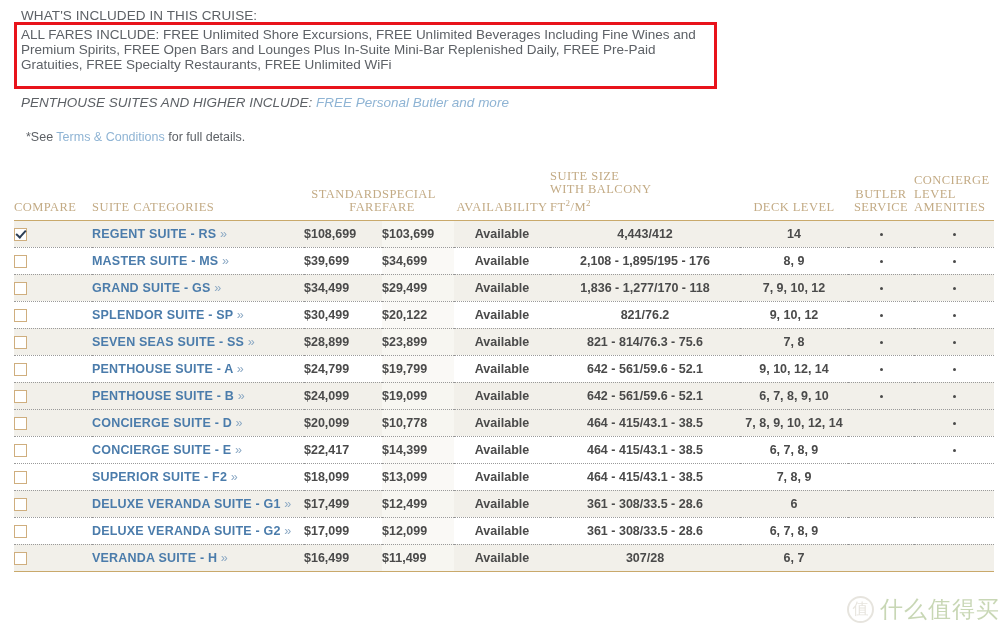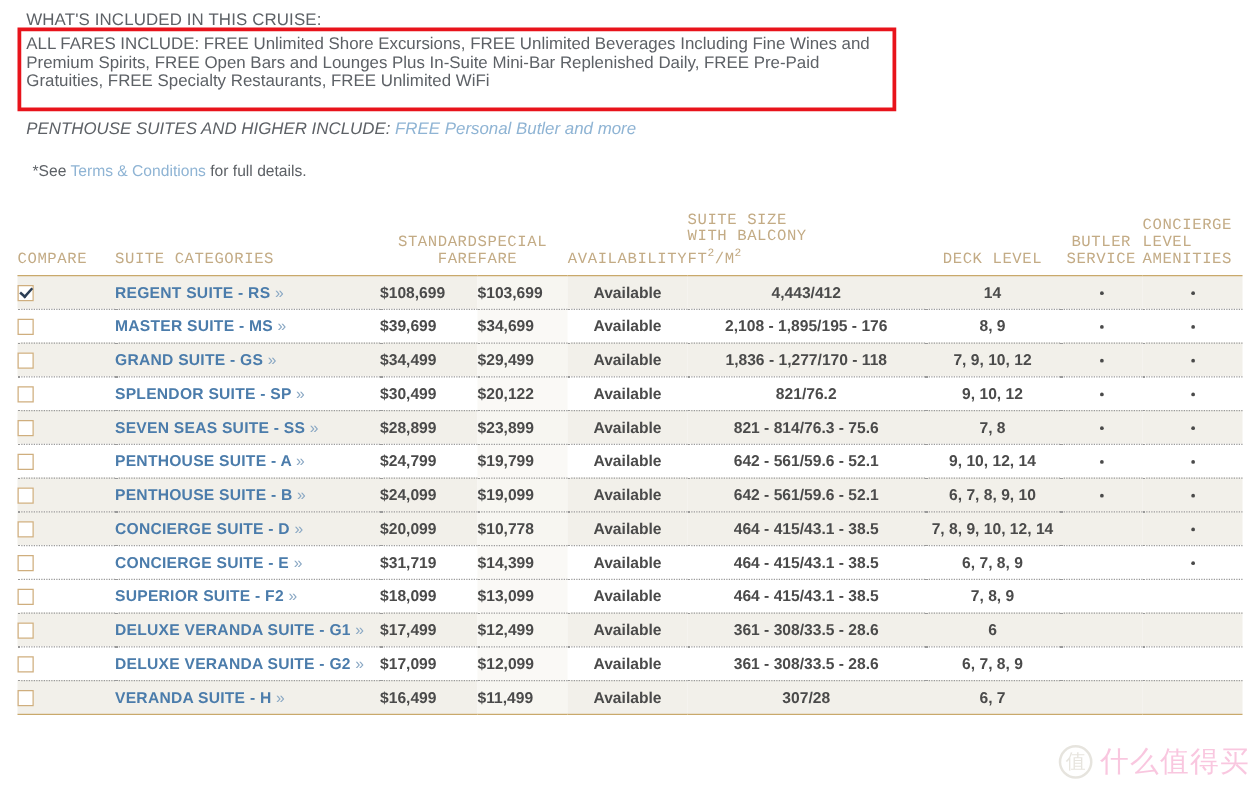--- a/index.html
+++ b/index.html
@@ -44,21 +44,21 @@
   .inc-terms {
     position: absolute; left: 26px; top: 130px;
     font-size: 12.5px; color: #5d6166; white-space: nowrap;
   }
 
   
   .tbl-wrap { position: absolute; left: 14px; top: 164px; width: 980px; }
   table.cmp { border-collapse: collapse; width: 980px; table-layout: fixed; }
 
   table.cmp thead th {
-    font-family: Liberation Mono, monospace;
+    font-family: Liberation Serif, serif;
     font-size: 12.5px;
     font-weight: normal;
     color: #c3ab85;
     letter-spacing: .45px;
     text-transform: uppercase;
     vertical-align: bottom;
     padding: 0 0 5px 0;
     border-bottom: 1.5px solid #c9a96b;
     line-height: 13.5px;
     height: 56px;
@@ -148,21 +148,21 @@
     width: 27px; height: 27px;
     border: 2px solid #b0a893;
     border-radius: 50%;
     color: #b0a893;
     font-size: 16px;
     display: flex; align-items: center; justify-content: center;
     margin-right: 6px;
     font-family: "DejaVu Sans", sans-serif;
   }
   .wm-text {
-    color: #ec4899;
+    color: #4d7c0f;
     font-size: 23px;
     letter-spacing: 1px;
     font-family: Liberation Mono, monospace;
   }
 </style>
 </head>
 <body>
 
 <div id="page">
 
@@ -298,21 +298,21 @@
             <td class="col-spc">$10,778</td>
             <td class="col-avail">Available</td>
             <td class="col-size">464 - 415/43.1 - 38.5</td>
             <td class="col-deck">7, 8, 9, 10, 12, 14</td>
             <td class="col-but"></td>
             <td class="col-conc"><span class="dot"></span></td>
           </tr>
           <tr>
             <td class="col-chk"><span class="chk"></span></td>
             <td class="col-cat"><a href="#">CONCIERGE SUITE - E <span class="chev">»</span></a></td>
-            <td class="col-std">$31,719</td>
+            <td class="col-std">$22,417</td>
             <td class="col-spc">$14,399</td>
             <td class="col-avail">Available</td>
             <td class="col-size">464 - 415/43.1 - 38.5</td>
             <td class="col-deck">6, 7, 8, 9</td>
             <td class="col-but"></td>
             <td class="col-conc"><span class="dot"></span></td>
           </tr>
           <tr>
             <td class="col-chk"><span class="chk"></span></td>
             <td class="col-cat"><a href="#">SUPERIOR SUITE - F2 <span class="chev">»</span></a></td>

